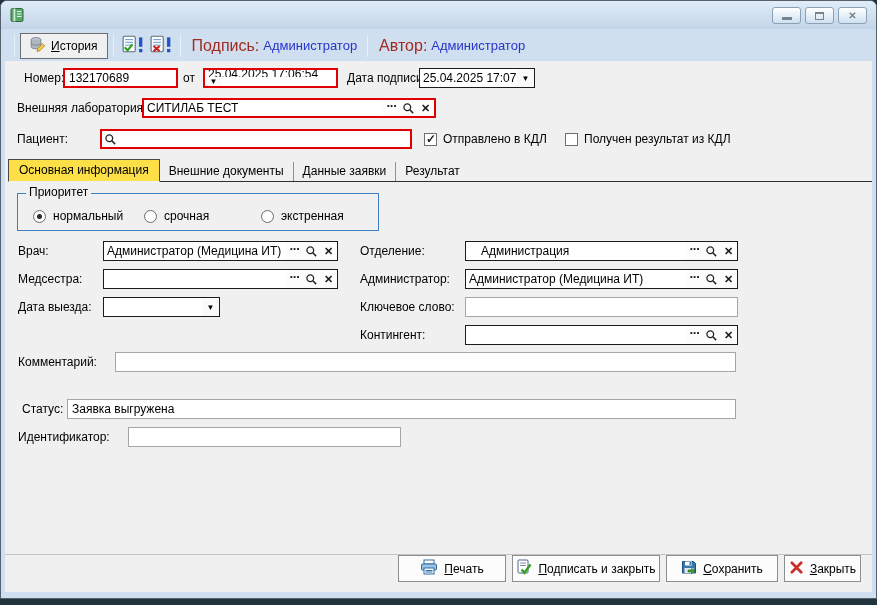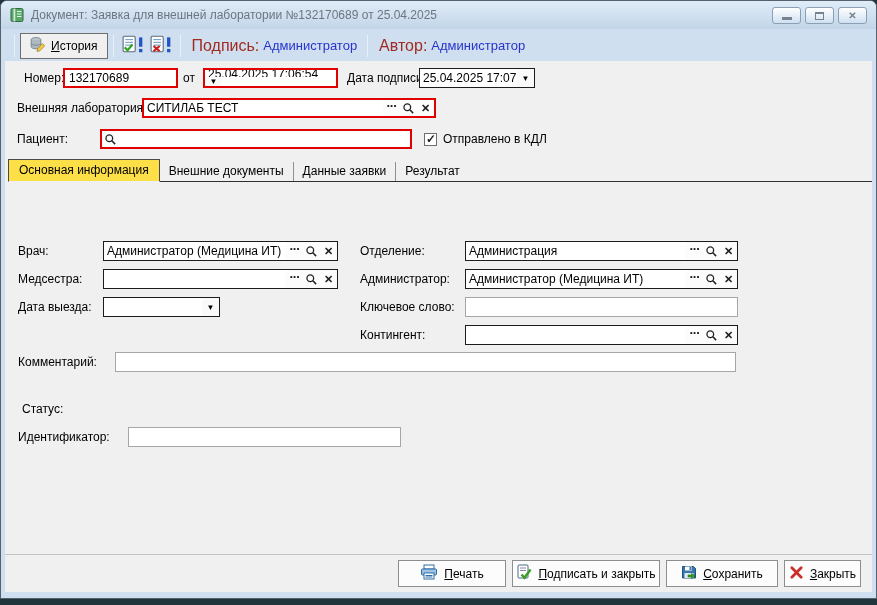--- a/index.html
+++ b/index.html
@@ -75,41 +75,40 @@
   .tab:last-child { border-right:none; }
   .tab.active { background:#fde047; border:1px solid #4a4a4a; border-bottom:1px solid #f0f0f0;
     margin-bottom:-1px; padding:3px 10px 4px; border-right:1px solid #4a4a4a; }
 
   
   .group { border:1px solid #3f7fc1; position:relative; }
   .grouplbl { position:absolute; top:-9px; left:8px; background:#f0f0f0; padding:0 3px; font-size:12px; }
 
   
   .footer { position:absolute; left:0; right:0; bottom:0; height:38px; border-top:1px solid #c3c3c3;
-    display:flex; align-items:center; justify-content:flex-end; gap:6px; padding-right:11px; }
+    display:flex; align-items:flex-start; justify-content:flex-end; gap:6px; padding-right:11px; }
   .btn { height:27px; border:1px solid #8e8e8e; background:#fcfcfc; display:flex; align-items:center;
     justify-content:center; gap:6px; font:12px "Liberation Sans",sans-serif; cursor:pointer; }
   .btn svg { flex:0 0 auto; }
 </style>
 </head>
 <body>
 
 <div class="window">
 
   <div class="titlebar">
     <span class="app-icon">
       <svg viewBox="0 0 16 16" width="16" height="16">
           <rect x="2" y="1.5" width="12" height="13" rx="1.5" fill="#59a869" stroke="#2e6b3e"></rect>
           <rect x="4.5" y="1.5" width="1.8" height="13" fill="#cfe8d5"></rect>
           <line x1="8" y1="4.5" x2="12.5" y2="4.5" stroke="#eaf5ec"></line>
           <line x1="8" y1="7" x2="12.5" y2="7" stroke="#eaf5ec"></line>
           <line x1="8" y1="9.5" x2="12.5" y2="9.5" stroke="#eaf5ec"></line>
         </svg>
     </span>
-    <span class="title">Документ: Заявка для внешней лаборатории №132170689 от 25.04.2025</span>
     <div class="winbtns">
       <div class="wbtn">
           <span class="glyph-min"></span>
         </div>
       <div class="wbtn">
           <span class="glyph-max"></span>
         </div>
       <div class="wbtn">
           <span class="glyph-close">✕</span>
         </div>
@@ -198,43 +197,62 @@
           <svg viewBox="0 0 14 14" width="13" height="13">
             <circle cx="5.7" cy="5.7" r="3.6" fill="none" stroke="#222" stroke-width="1.4"></circle>
             <line x1="8.4" y1="8.4" x2="12" y2="12" stroke="#222" stroke-width="1.6"></line>
           </svg>
         </span>
     </div>
     <div class="a cbrow" style="left:419px; top:68px;">
       <span class="cb checked"></span>
       <span class="lbl">Отправлено в КДЛ</span>
     </div>
+    <div class="a cbrow" style="left:560px; top:68px;">
+      <span class="cb"></span>
+      <span class="lbl">Получен результат из КДЛ</span>
+    </div>
 
     <div class="tabs">
       <span class="tab active">Основная информация</span>
       <span class="tab">Внешние документы</span>
       <span class="tab">Данные заявки</span>
       <span class="tab">Результат</span>
     </div>
 
+    <div class="a group" style="left:12px; top:132px; width:362px; height:38px;">
+      <span class="grouplbl">Приоритет</span>
+      <div class="a radrow" style="left:15px; top:12px;">
+        <span class="radio selected"></span>
+        <span class="lbl">нормальный</span>
+      </div>
+      <div class="a radrow" style="left:126px; top:12px;">
+        <span class="radio"></span>
+        <span class="lbl">срочная</span>
+      </div>
+      <div class="a radrow" style="left:243px; top:12px;">
+        <span class="radio"></span>
+        <span class="lbl">экстренная</span>
+      </div>
+    </div>
 
     <span class="a lbl" style="left:13px; top:180px;">Врач:</span>
     <div class="a wrap blackwrap" style="left:98px; top:180px; width:235px;">
       <span class="ftext">Администратор (Медицина ИТ)</span>
       <span class="fbtn dots">···</span>
       <span class="fbtn">
           <svg viewBox="0 0 14 14" width="13" height="13">
             <circle cx="5.7" cy="5.7" r="3.6" fill="none" stroke="#222" stroke-width="1.4"></circle>
             <line x1="8.4" y1="8.4" x2="12" y2="12" stroke="#222" stroke-width="1.6"></line>
           </svg>
         </span>
       <span class="fbtn xg">✕</span>
     </div>
     <span class="a lbl" style="left:355px; top:180px;">Отделение:</span>
-    <div class="a wrap blackwrap" style="left:460px; top:180px; width:273px;">
+    <div class="a wrap blackwrap" style="left:460px; top:180px; width:273px;padding-left:12px;">
       <span class="ftext">Администрация</span>
       <span class="fbtn dots">···</span>
       <span class="fbtn">
           <svg viewBox="0 0 14 14" width="13" height="13">
             <circle cx="5.7" cy="5.7" r="3.6" fill="none" stroke="#222" stroke-width="1.4"></circle>
             <line x1="8.4" y1="8.4" x2="12" y2="12" stroke="#222" stroke-width="1.6"></line>
           </svg>
         </span>
       <span class="fbtn xg">✕</span>
     </div>
@@ -282,20 +300,21 @@
             <line x1="8.4" y1="8.4" x2="12" y2="12" stroke="#222" stroke-width="1.6"></line>
           </svg>
         </span>
       <span class="fbtn xg">✕</span>
     </div>
 
     <span class="a lbl" style="left:13px; top:291px;">Комментарий:</span>
     <input class="a inp" style="left: 110px; top: 291px; width: 621px;" value="">
 
     <span class="a lbl" style="left:17px; top:338px;">Статус:</span>
+    <input class="a inp" style="left: 62px; top: 338px; width: 669px;" value="Заявка выгружена">
 
     <span class="a lbl" style="left:13px; top:366px;">Идентификатор:</span>
     <input class="a inp" style="left: 123px; top: 366px; width: 273px;" value="">
 
     <div class="footer">
       <button class="btn" style="width:108px;">
         <span><svg viewBox="0 0 18 16" width="18" height="16">
               <rect x="4" y="1" width="10" height="4" fill="#fff" stroke="#2e6da4"></rect>
               <rect x="1.5" y="5" width="15" height="6" rx="1" fill="#9dc3e6" stroke="#2e6da4"></rect>
               <rect x="4" y="9" width="10" height="6" fill="#fff" stroke="#2e6da4"></rect>

